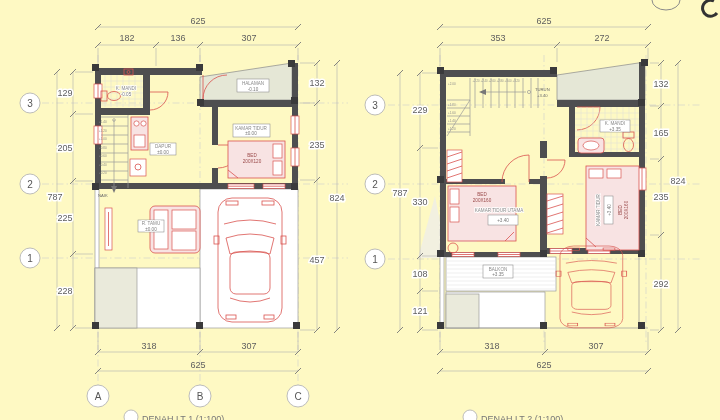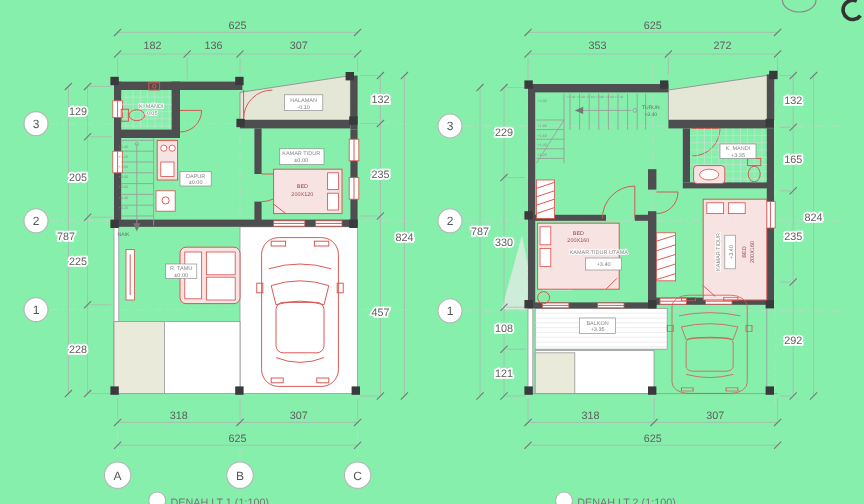--- a/index.html
+++ b/index.html
@@ -1,16 +1,16 @@
 <!DOCTYPE html>
 <html><head>
 <meta charset="utf-8">
 <style>
   html,body{margin:0;padding:0;background:#ffffff;}
-  .stage{position:relative;width:720px;height:420px;background:#86efac;overflow:hidden;font-family:"Liberation Sans",sans-serif;}
+  .stage{position:relative;width:720px;height:420px;background:#fef9c3;overflow:hidden;font-family:"Liberation Sans",sans-serif;}
   svg text{font-family:"Liberation Sans",sans-serif;fill:#606060;}
   .wall{fill:#4e4e50;}
   .col{fill:#3a3a3c;}
   .thin{fill:none;stroke:#9a9a9a;stroke-width:0.7;}
   .thinf{fill:#ffffff;stroke:#9a9a9a;stroke-width:0.7;}
   .dimline{stroke:#b0b0b0;stroke-width:0.6;fill:none;}
   .tickp{stroke:#777;stroke-width:0.9;fill:none;}
   .griddash{stroke:#cfcfcf;stroke-width:0.6;stroke-dasharray:7 3 1.5 3;fill:none;}
   .red{stroke:#d9534f;stroke-width:0.8;fill:none;}
   .redf{fill:#f8e3e3;stroke:#d9534f;stroke-width:0.8;}

